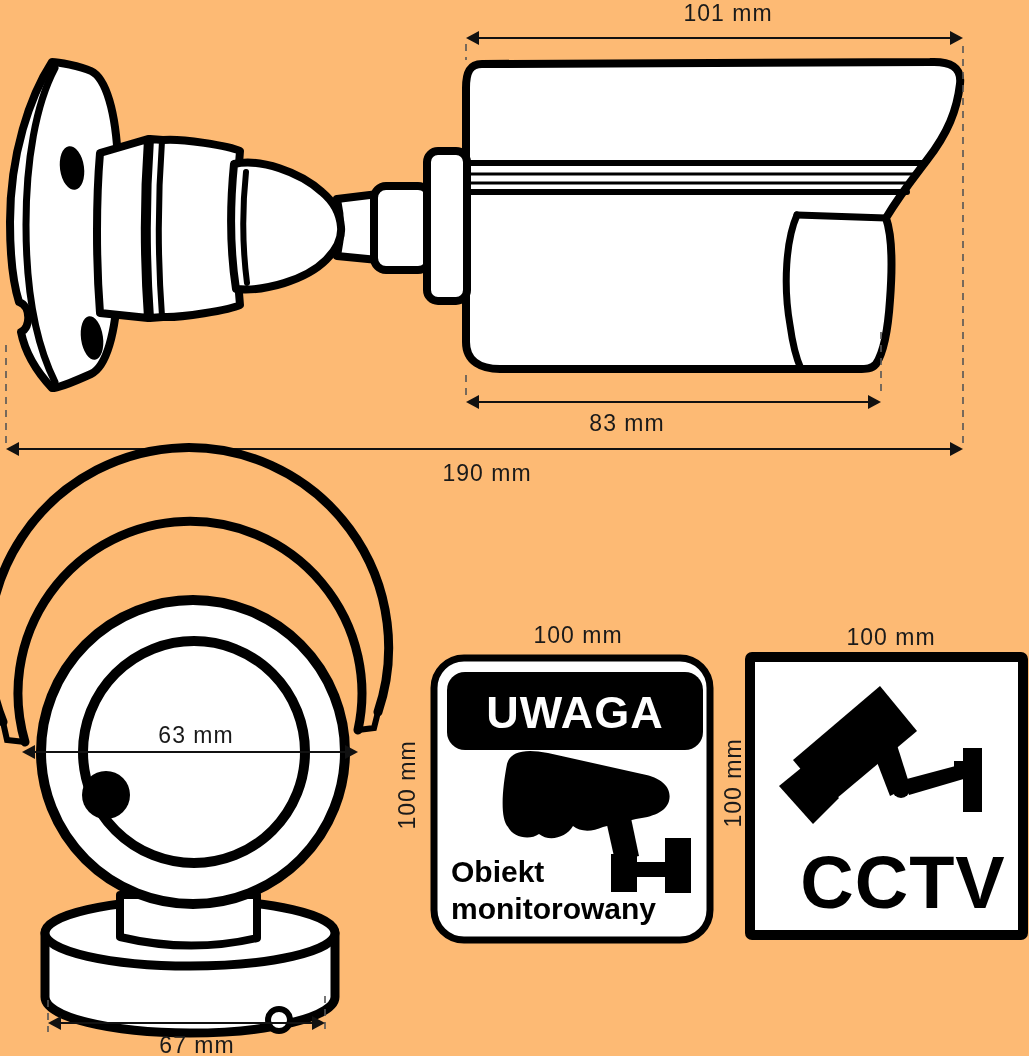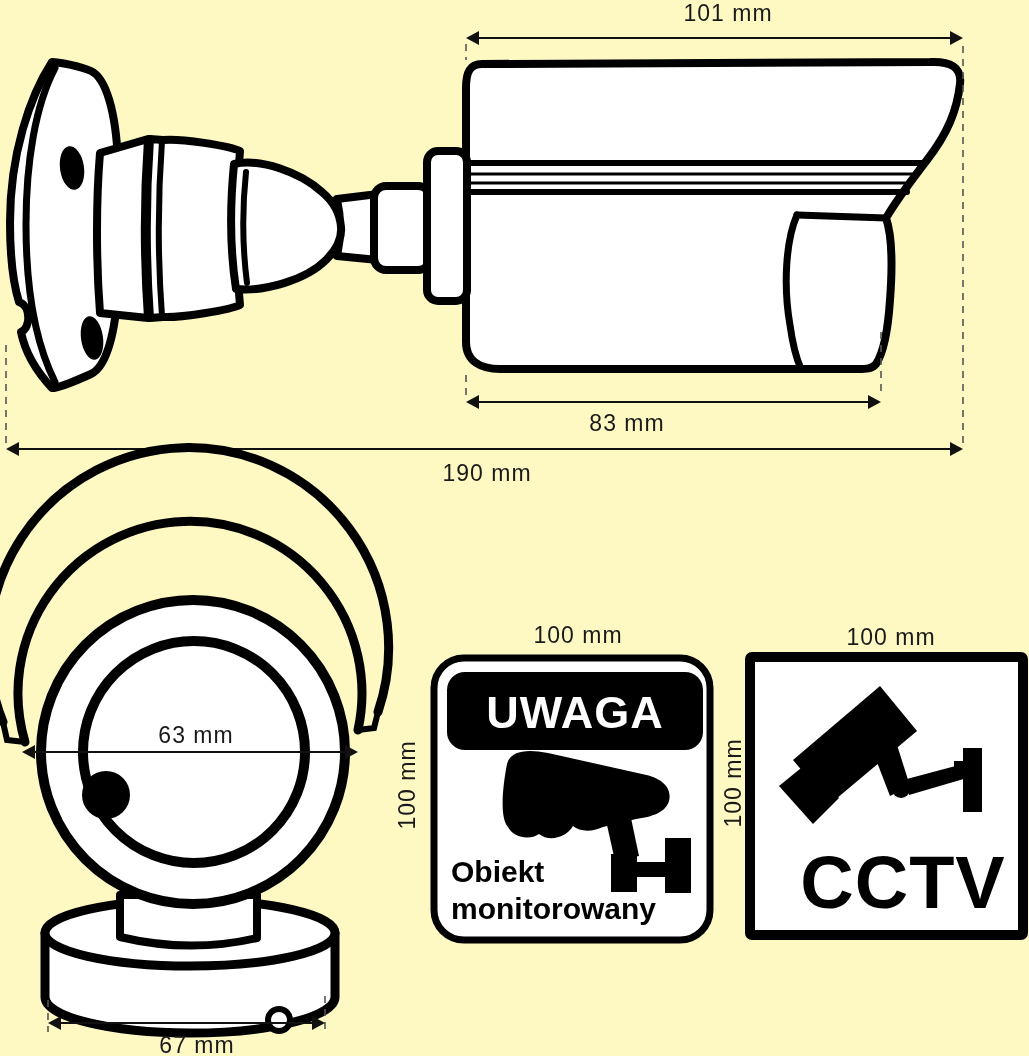--- a/index.html
+++ b/index.html
@@ -1,16 +1,16 @@
 <!DOCTYPE html>
 <html><head>
 <meta charset="utf-8">
 <style>
   html,body{margin:0;padding:0;background:#fff;}
-  .stage{position:relative;width:1029px;height:1056px;background:#fef9c3;overflow:hidden;
+  .stage{position:relative;width:1029px;height:1056px;background:#fdba74;overflow:hidden;
          font-family:"Liberation Sans", sans-serif;}
   svg{position:absolute;left:0;top:0;}
   .ink{fill:#fff;stroke:#000;stroke-width:8;stroke-linejoin:round;stroke-linecap:round;}
   .ink9{fill:#fff;stroke:#000;stroke-width:9;stroke-linejoin:round;stroke-linecap:round;}
   .ln{fill:none;stroke:#000;stroke-width:7;stroke-linecap:round;}
   .ln6{fill:none;stroke:#000;stroke-width:6;stroke-linecap:round;}
   .ln3{fill:none;stroke:#000;stroke-width:3;stroke-linecap:round;}
   .solid{fill:#000;stroke:none;}
   .dim{stroke:#111;stroke-width:2;fill:none;}
   .dash{stroke:#555;stroke-width:1.6;fill:none;stroke-dasharray:7 6;}

